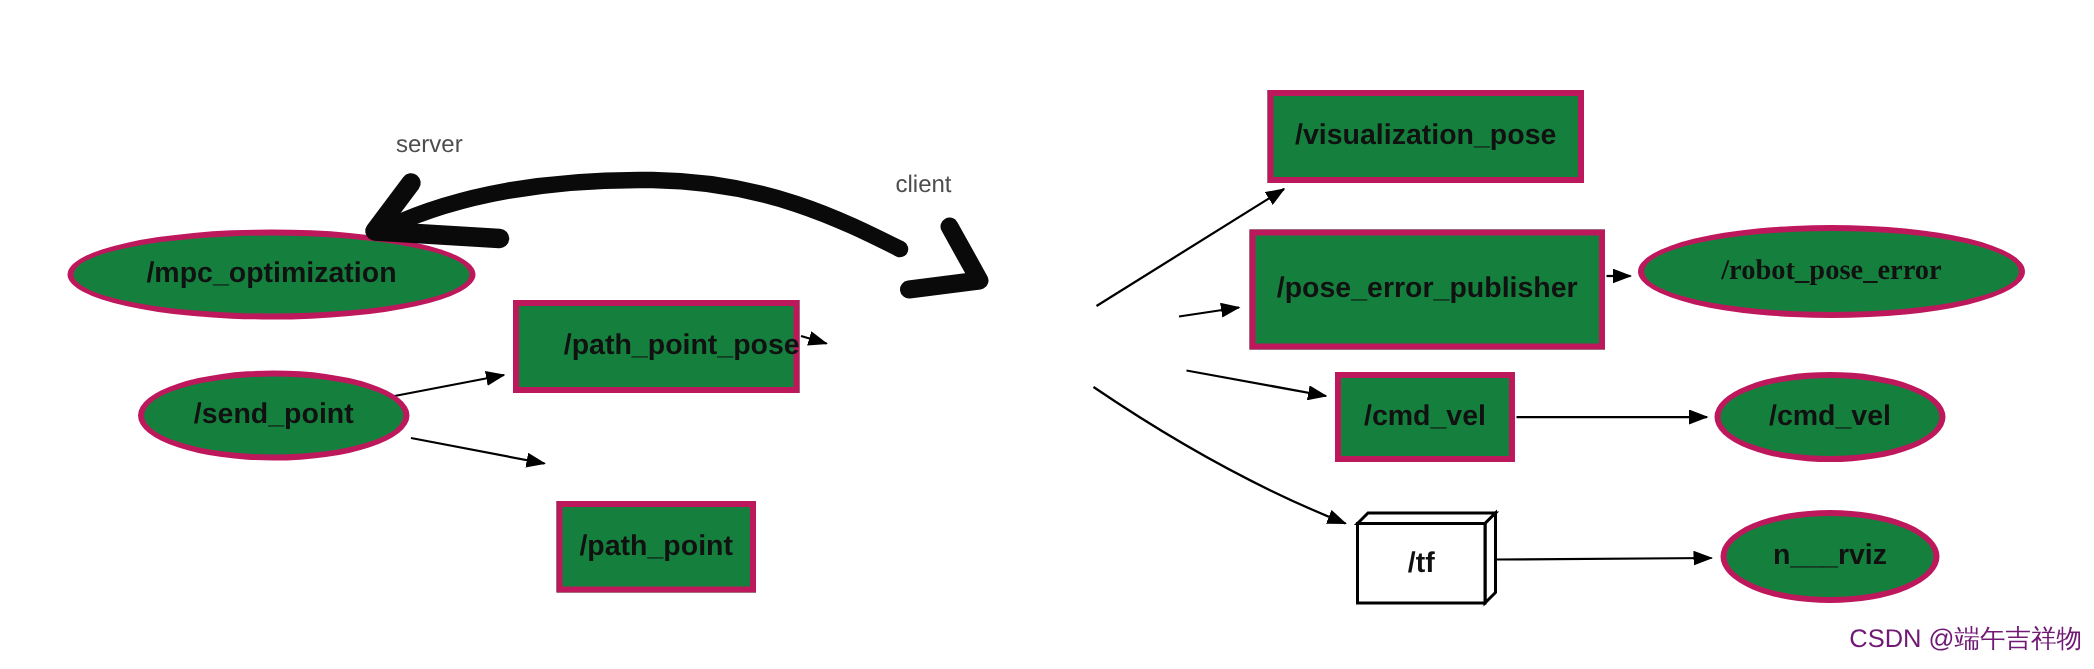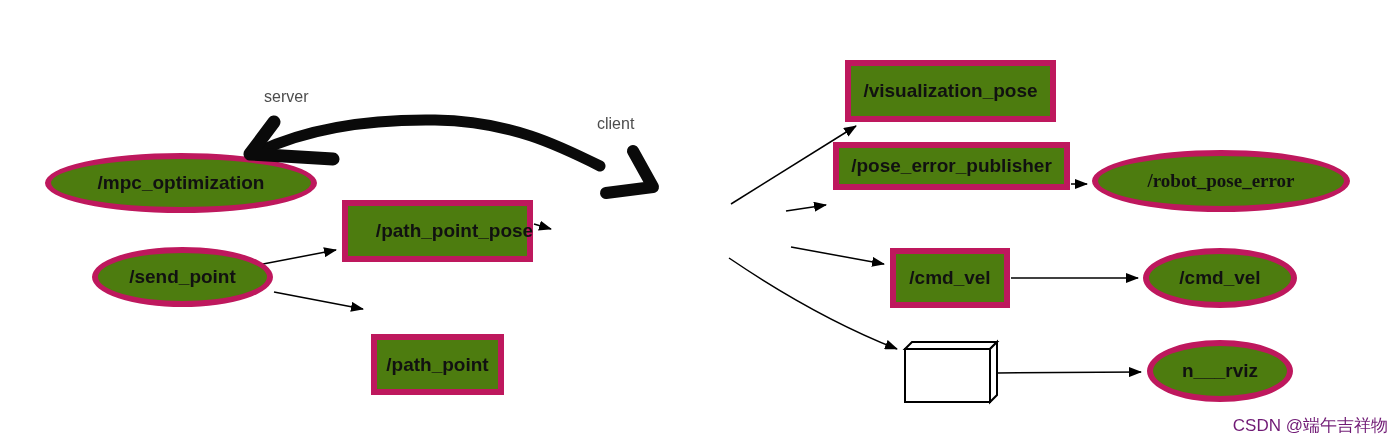--- a/index.html
+++ b/index.html
@@ -7,22 +7,22 @@
     position:relative;
     width:1396px;height:446px;
     background:#ffffff;
     overflow:hidden;
     font-family:"Liberation Sans","DejaVu Sans",sans-serif;
   }
   .layer{position:absolute;left:0;top:0;pointer-events:none;}
   .node{
     position:absolute;
     display:flex;align-items:center;justify-content:center;
-    background:#4d7c0f;
-    border:6px solid #be185d;
+    background:#15803d;
+    border:4px solid #be185d;
     box-sizing:border-box;
     font-weight:bold;
     font-size:19px;
     color:#111;
     white-space:nowrap;
     z-index:2;
   }
   .ellipse{border-radius:50%;}
   .plain{border:none;background:transparent;z-index:3;}
   .annot{
@@ -86,36 +86,39 @@
 
   <div class="node" style="left:371px;top:294px;width:133px;height:61px;margin-top:40px;">
     <span>/path_point</span>
   </div>
 
 
   <div class="node" style="left:845px;top:60px;width:211px;height:62px;">
     <span>/visualization_pose</span>
   </div>
 
-  <div class="node" style="left:833px;top:142px;width:237px;height:48px;">
+  <div class="node" style="left:833px;top:153px;width:237px;height:80px;">
     <span>/pose_error_publisher</span>
   </div>
 
   <div class="node ellipse" style="left:1092px;top:150px;width:258px;height:62px;font-family:Liberation Serif, serif;">
     <span>/robot_pose_error</span>
   </div>
 
   <div class="node" style="left:890px;top:248px;width:120px;height:60px;">
     <span>/cmd_vel</span>
   </div>
 
   <div class="node ellipse" style="left:1143px;top:248px;width:154px;height:60px;">
     <span>/cmd_vel</span>
   </div>
 
+  <div class="node plain" style="left:905px;top:349px;width:85px;height:53px;">
+    <span>/tf</span>
+  </div>
 
   <div class="node ellipse" style="left:1147px;top:340px;width:146px;height:62px;">
     <span>n___rviz</span>
   </div>
 
   <svg class="layer" width="1396" height="446" style="z-index:4">
     <g stroke="#0a0a0a" fill="none" stroke-linecap="round" stroke-linejoin="round">
       <path d="M 600,166 C 560,146 510,121 435,120 C 365,119 305,130 260,151" stroke-width="11"></path>
       <path d="M 274,122 L 250,154 L 333,159" stroke-width="13"></path>
       <path d="M 633,151 L 653,187 L 606,193" stroke-width="12"></path>

